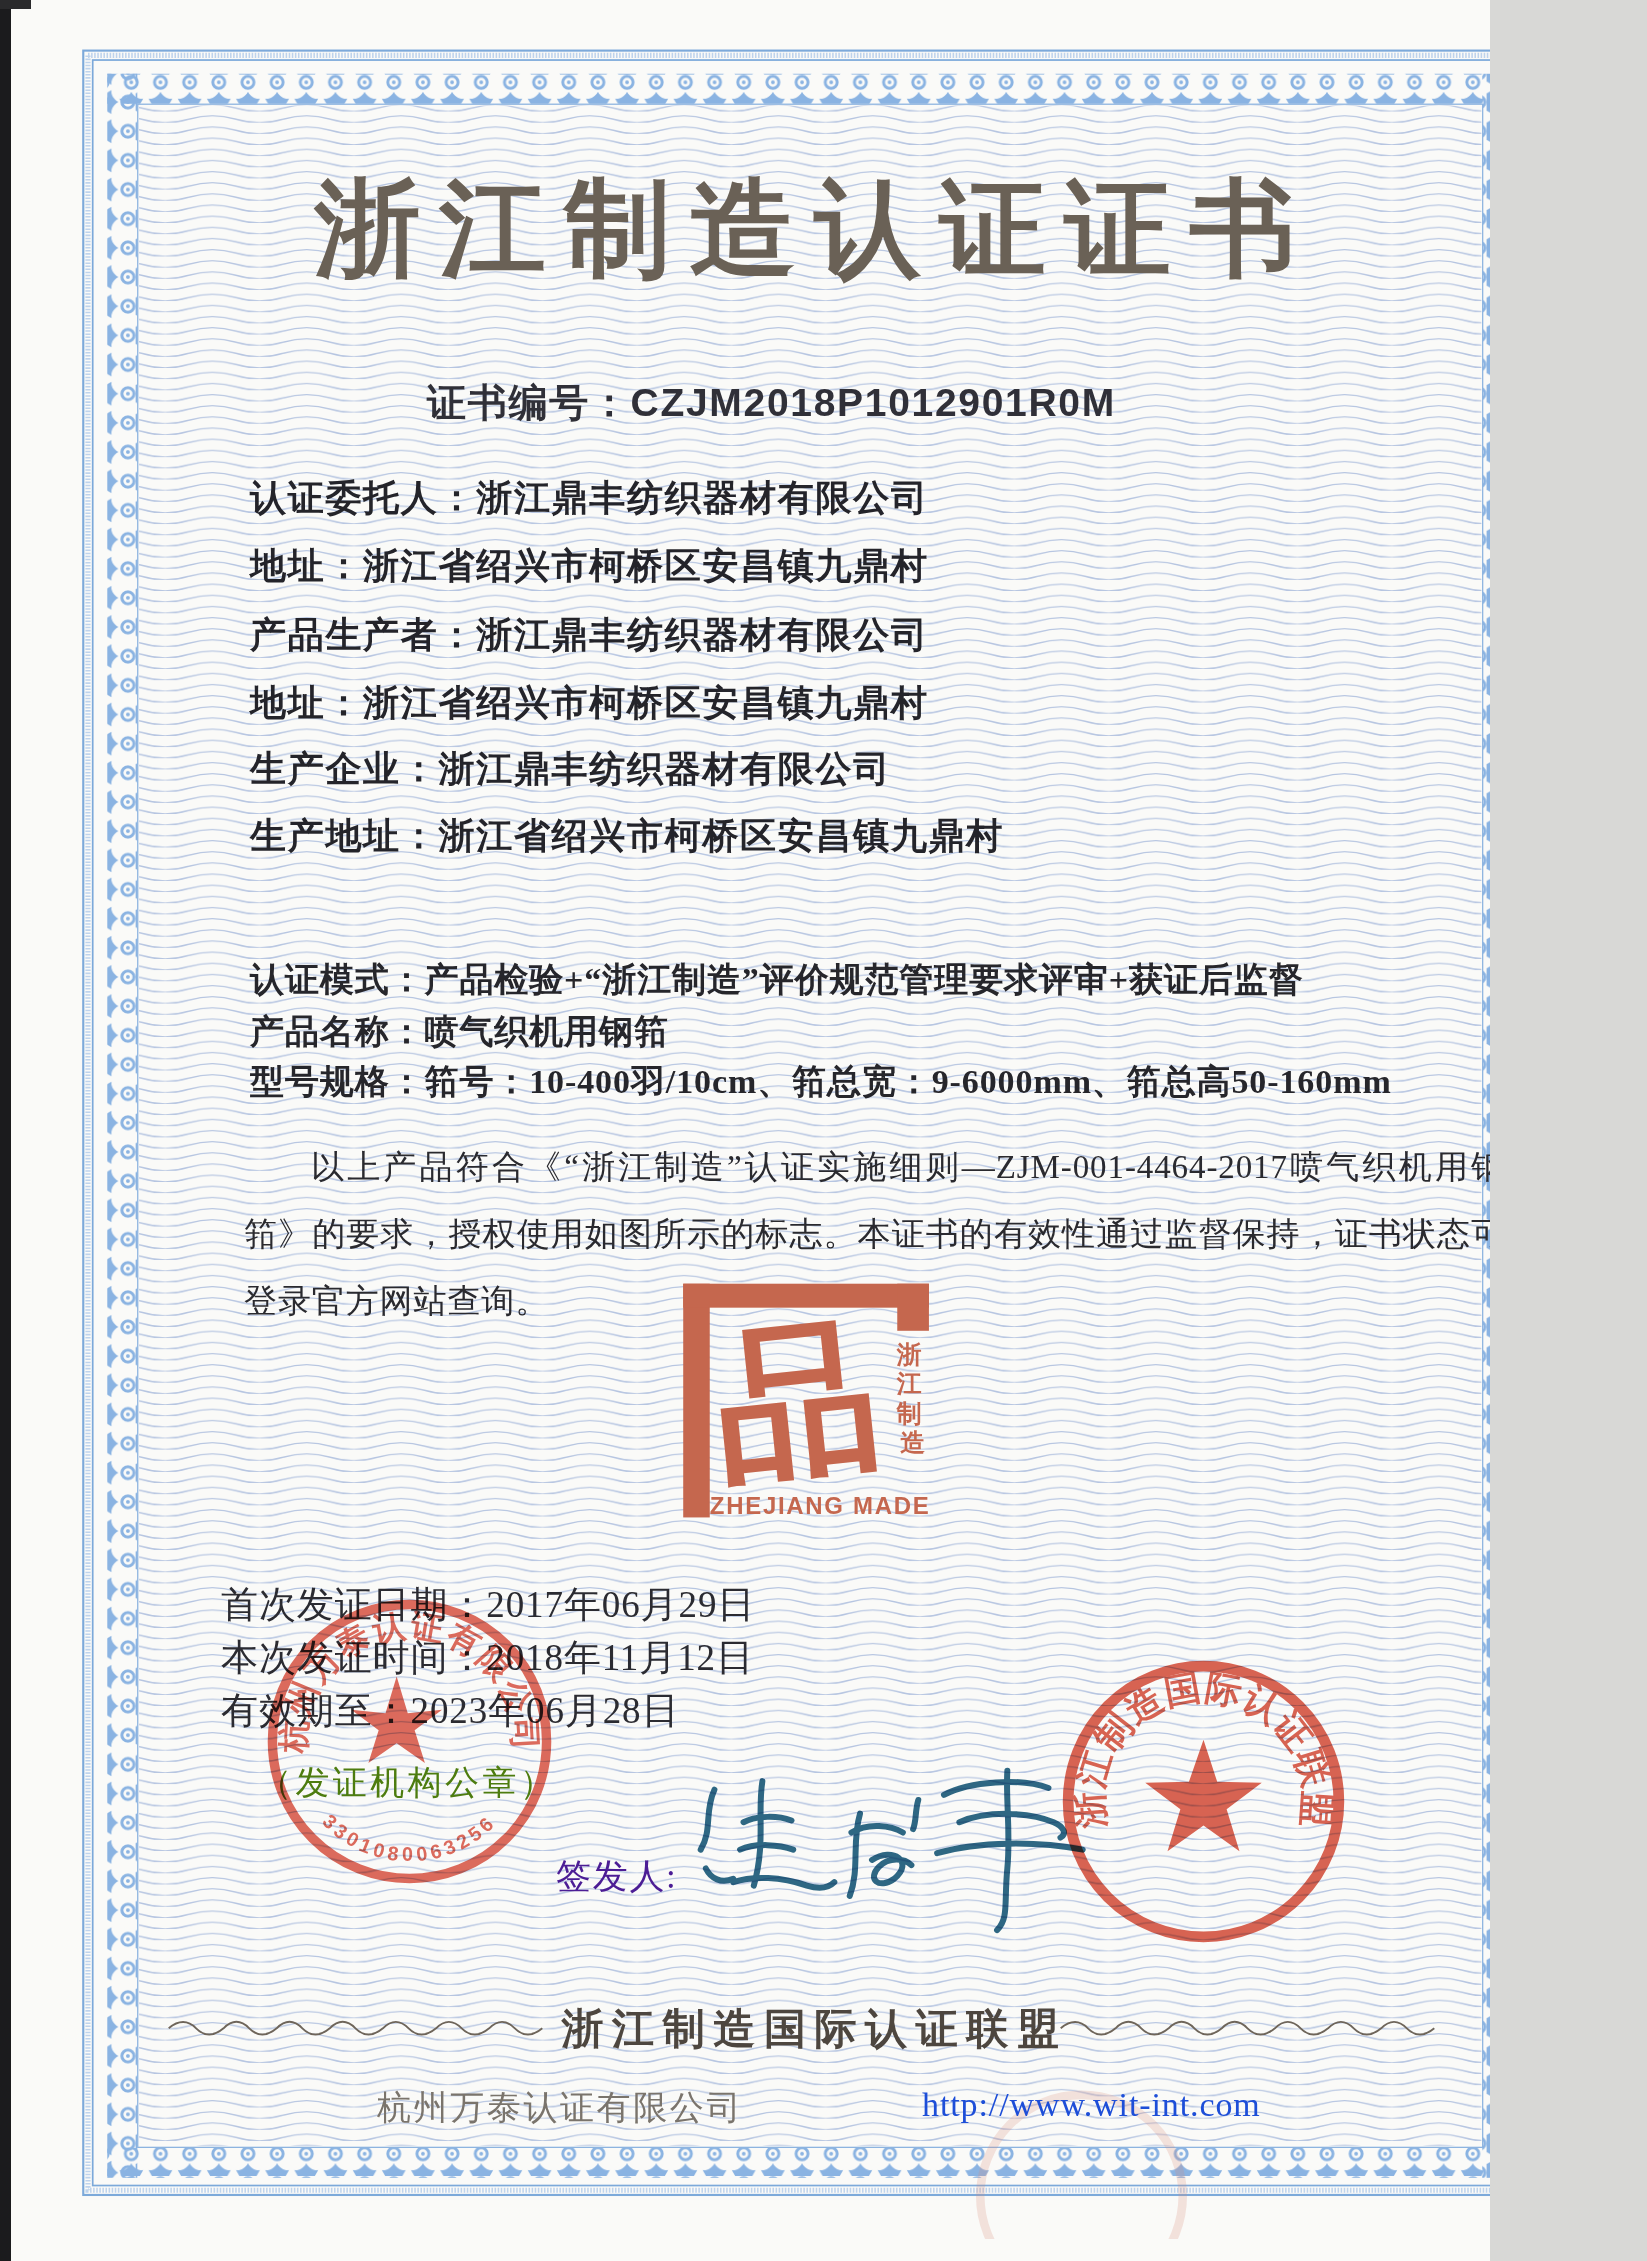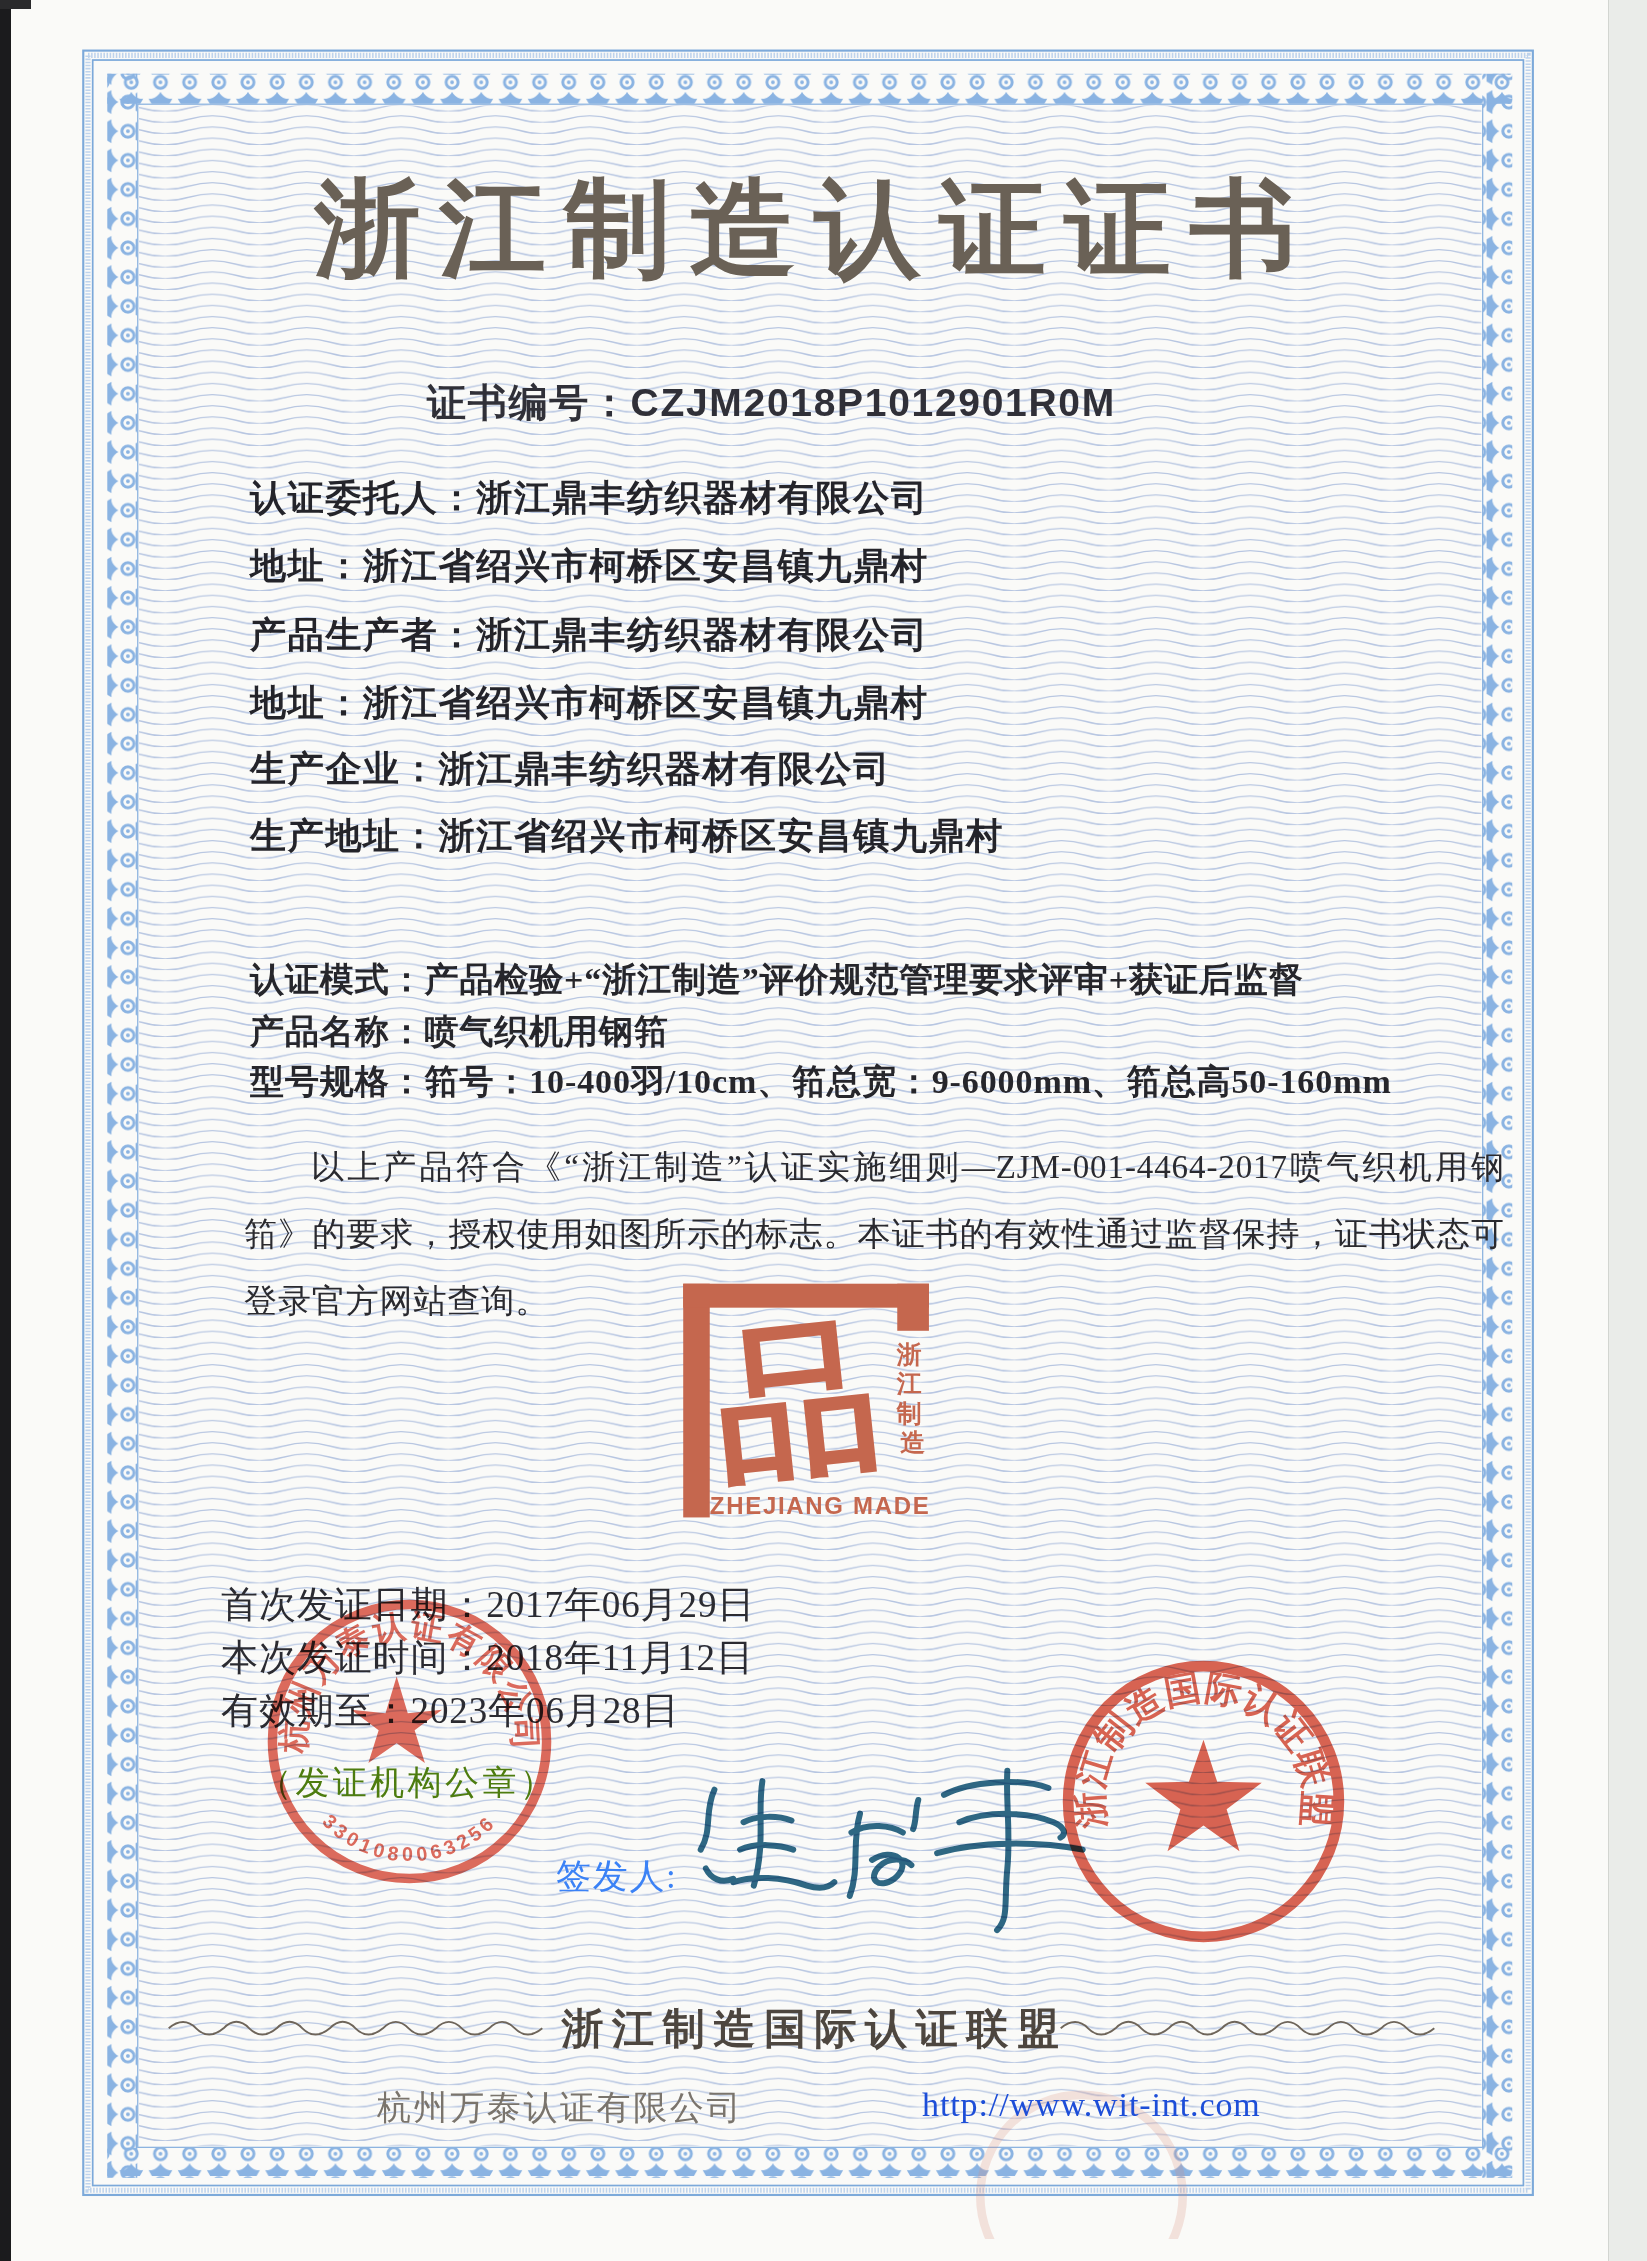--- a/index.html
+++ b/index.html
@@ -1,16 +1,16 @@
 <!DOCTYPE html>
 <html style="font-size:13.7px"><head>
 <meta charset="utf-8">
 <style>
   html,body{margin:0;padding:0;background:#d8d8d6;}
-  .page{position:relative;width:1647px;height:2261px;background:#fafaf8;overflow:hidden;
+  .page{position:relative;width:1490px;height:2261px;background:#fafaf8;overflow:hidden;
         font-family:"Liberation Serif","DejaVu Serif",serif;}
   .abs{position:absolute;}
   
   .edge-left{left:0;top:0;width:11px;height:2261px;background:#1b1b1d;}
   .edge-corner{left:0;top:0;width:31px;height:9.4px;background:#2a2a2c;}
   .edge-right{left:1608px;top:0;width:39px;height:2261px;background:#eaece9;border-left:1.7px solid #d2d5d1;}
   
   .title{left:137px;top:165px;width:1355px;text-align:center;font-size:106px;line-height:129px;
          font-weight:700;letter-spacing:19px;color:#6a6156;}
   .certno{left:64px;top:376px;width:1415px;text-align:center;font-family:"Liberation Sans","DejaVu Sans",sans-serif;
@@ -22,21 +22,21 @@
   
   .detail{left:250px;font-size:34px;font-weight:700;letter-spacing:0.9px;color:#26262b;white-space:nowrap;}
   .d0{top:904px}.d1{top:957px}.d2{top:1009px}.d3{top:1059px}
   
   .statement{left:244px;top:1134px;width:1261px;font-size:33px;line-height:67px;color:#2a2a2f;
              text-align:justify;text-indent:67px;letter-spacing:0.9px;}
   
   .dateline{left:221px;font-size:37px;color:#2b2b31;letter-spacing:0.9px;white-space:nowrap;}
   .t0{top:1580px}.t1{top:1633px}.t2{top:1686px}
   .sealnote{left:225px;top:1760px;font-size:34px;letter-spacing:3.4px;color:#4d7c0f;margin-left:33px;}
-  .signer{left:556px;top:1853px;font-size:35px;color:#3b82f6;letter-spacing:1.7px;}
+  .signer{left:556px;top:1853px;font-size:35px;color:#4c1d95;letter-spacing:1.7px;}
   
   .alliance{left:137px;top:2001px;width:1355px;text-align:center;font-size:42px;font-weight:700;
             letter-spacing:8.6px;color:#4d463f;}
   .issuer{left:377px;top:2085px;font-size:34px;letter-spacing:2.6px;color:#7a746c;}
   .website{left:922px;top:2086px;font-size:34px;letter-spacing:0.9px;color:#1d4ed8;}
   .stamp{mix-blend-mode:multiply;opacity:.88;}
   .sig{mix-blend-mode:multiply;}
   .ghost{opacity:.22;}
 </style>
 </head>

